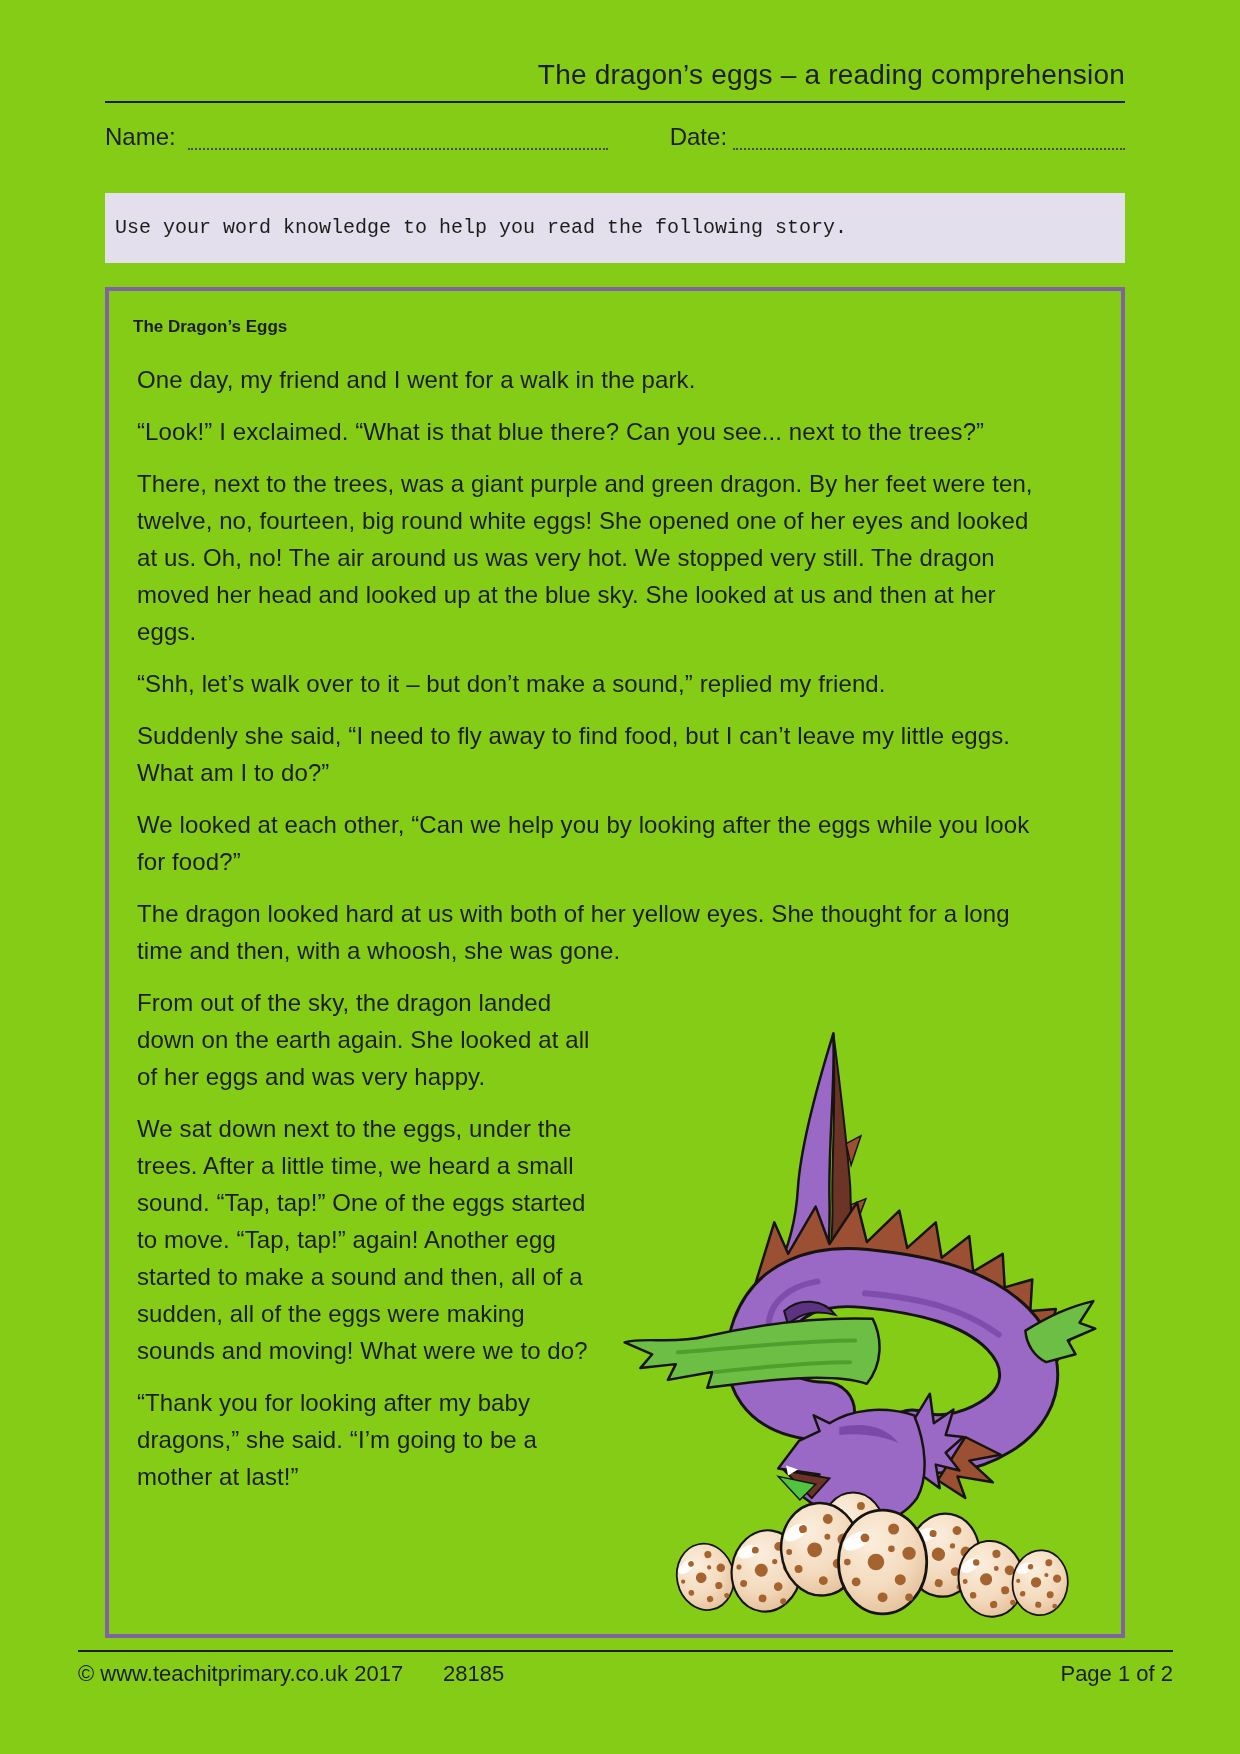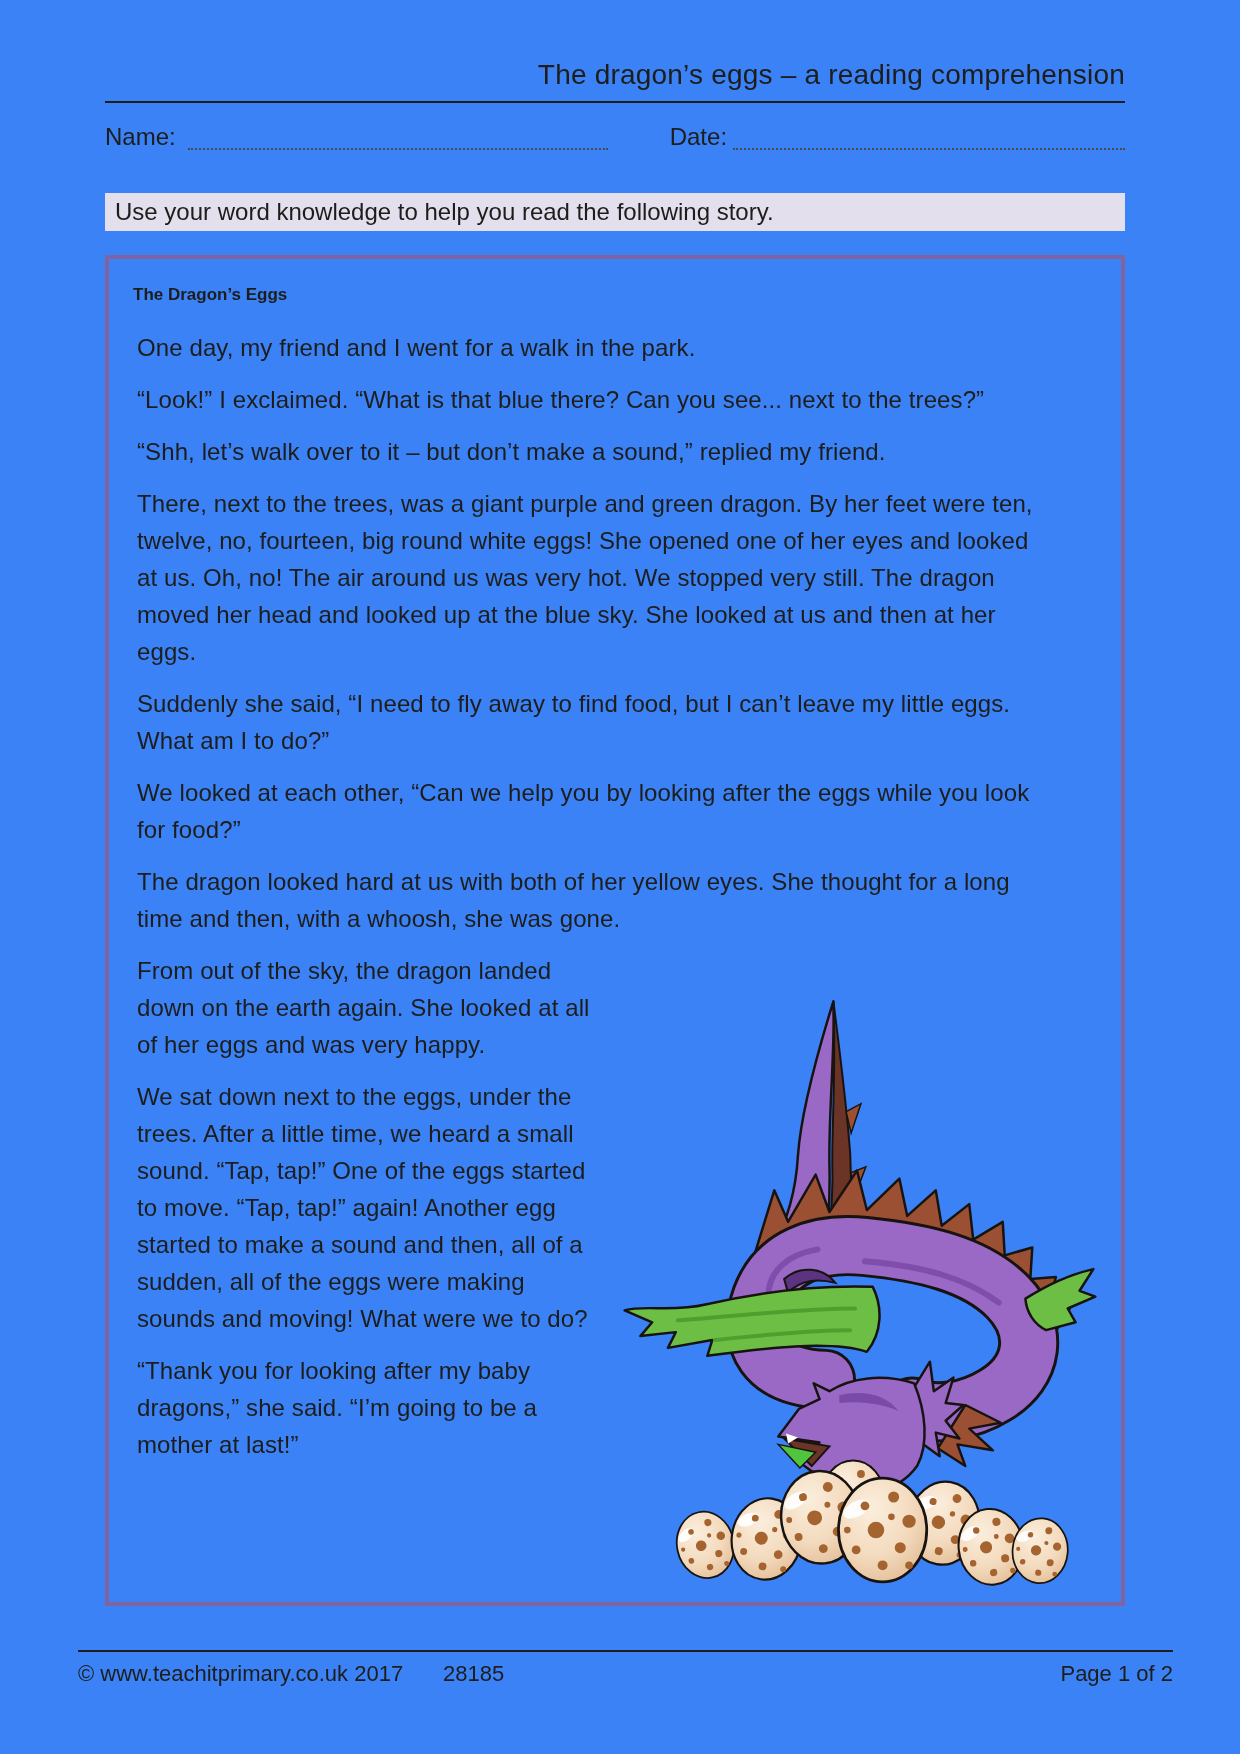--- a/index.html
+++ b/index.html
@@ -1,34 +1,34 @@
 <!DOCTYPE html>
 <html><head>
 <meta charset="utf-8">
 <title>Worksheet</title>
 <style>
   html,body{margin:0;padding:0;background:#fff;}
   .page{
-    position:relative;width:1240px;height:1754px;background:#3b82f6;
+    position:relative;width:1240px;height:1754px;background:#84cc16;
     font-family:"Liberation Sans","DejaVu Sans",sans-serif;color:#1d1d1b;overflow:hidden;
   }
   .content{position:absolute;left:105px;top:0;width:1020px;}
   .doc-title{
     padding-top:58px;font-size:28px;line-height:34px;text-align:right;
     font-weight:400;letter-spacing:.2px;
   }
   .title-rule{border:0;border-top:2.5px solid #1d1d1b;margin:9px 0 0 0;}
   .name-date-row{display:flex;align-items:center;margin-top:18px;height:32px;font-size:24px;}
   .field-label{flex:0 0 auto;line-height:28px;}
   .dotted{border-bottom:2.5px dotted #4a4a4a;height:24px;}
   .name-dots{width:420px;margin-left:12px;}
   .date-label{margin-left:62px;}
   .date-dots{flex:1;margin-left:6px;}
   .instruction-bar{
-    margin-top:40px;background:#E4DFEC;padding:5px 10px;font-size:24px;line-height:28px;
+    margin-top:40px;background:#E4DFEC;padding:21px 10px;font-size:20px;line-height:28px;font-family:Liberation Mono, monospace;
   }
   .story-box{
     margin-top:24px;height:1333px;border:4px solid #8064A2;
     padding:10px 16px 0 16px;overflow:hidden;
   }
   .story-title{font-size:17px;font-weight:700;margin:8px 0 16px 8px;line-height:36px;}
   .story-box p{
     font-size:24px;line-height:37px;margin:0 0 15px 12px;max-width:902px;letter-spacing:.1px;
   }
   .illustration{
@@ -62,22 +62,22 @@
       <span class="dotted date-dots"></span>
     </div>
 
     <div class="instruction-bar">Use your word knowledge to help you read the following story.</div>
 
     <div class="story-box">
       <div class="story-title">The Dragon’s Eggs</div>
 
       <p>One day, my friend and I went for a walk in the park.</p>
       <p>“Look!” I exclaimed. “What is that blue there? Can you see... next to the trees?”</p>
+      <p>There, next to the trees, was a giant purple and green dragon. By her feet were ten, twelve, no, fourteen, big round white eggs! She opened one of her eyes and looked at us. Oh, no! The air around us was very hot. We stopped very still. The dragon moved her head and looked up at the blue sky. She looked at us and then at her eggs.</p>
       <p>“Shh, let’s walk over to it – but don’t make a sound,” replied my friend.</p>
-      <p>There, next to the trees, was a giant purple and green dragon. By her feet were ten, twelve, no, fourteen, big round white eggs! She opened one of her eyes and looked at us. Oh, no! The air around us was very hot. We stopped very still. The dragon moved her head and looked up at the blue sky. She looked at us and then at her eggs.</p>
       <p>Suddenly she said, “I need to fly away to find food, but I can’t leave my little eggs. What am I to do?”</p>
       <p>We looked at each other, “Can we help you by looking after the eggs while you look for food?”</p>
       <p>The dragon looked hard at us with both of her yellow eyes. She thought for a long time and then, with a whoosh, she was gone.</p>
 
       <div class="illustration">
         <svg viewBox="0 0 485 655" preserveAspectRatio="xMidYMid meet" role="img">
           <defs>
             <radialGradient id="eggG" cx="38%" cy="30%" r="85%">
               <stop offset="0%" stop-color="#FBEEDD"></stop>
               <stop offset="55%" stop-color="#F3DABD"></stop>

